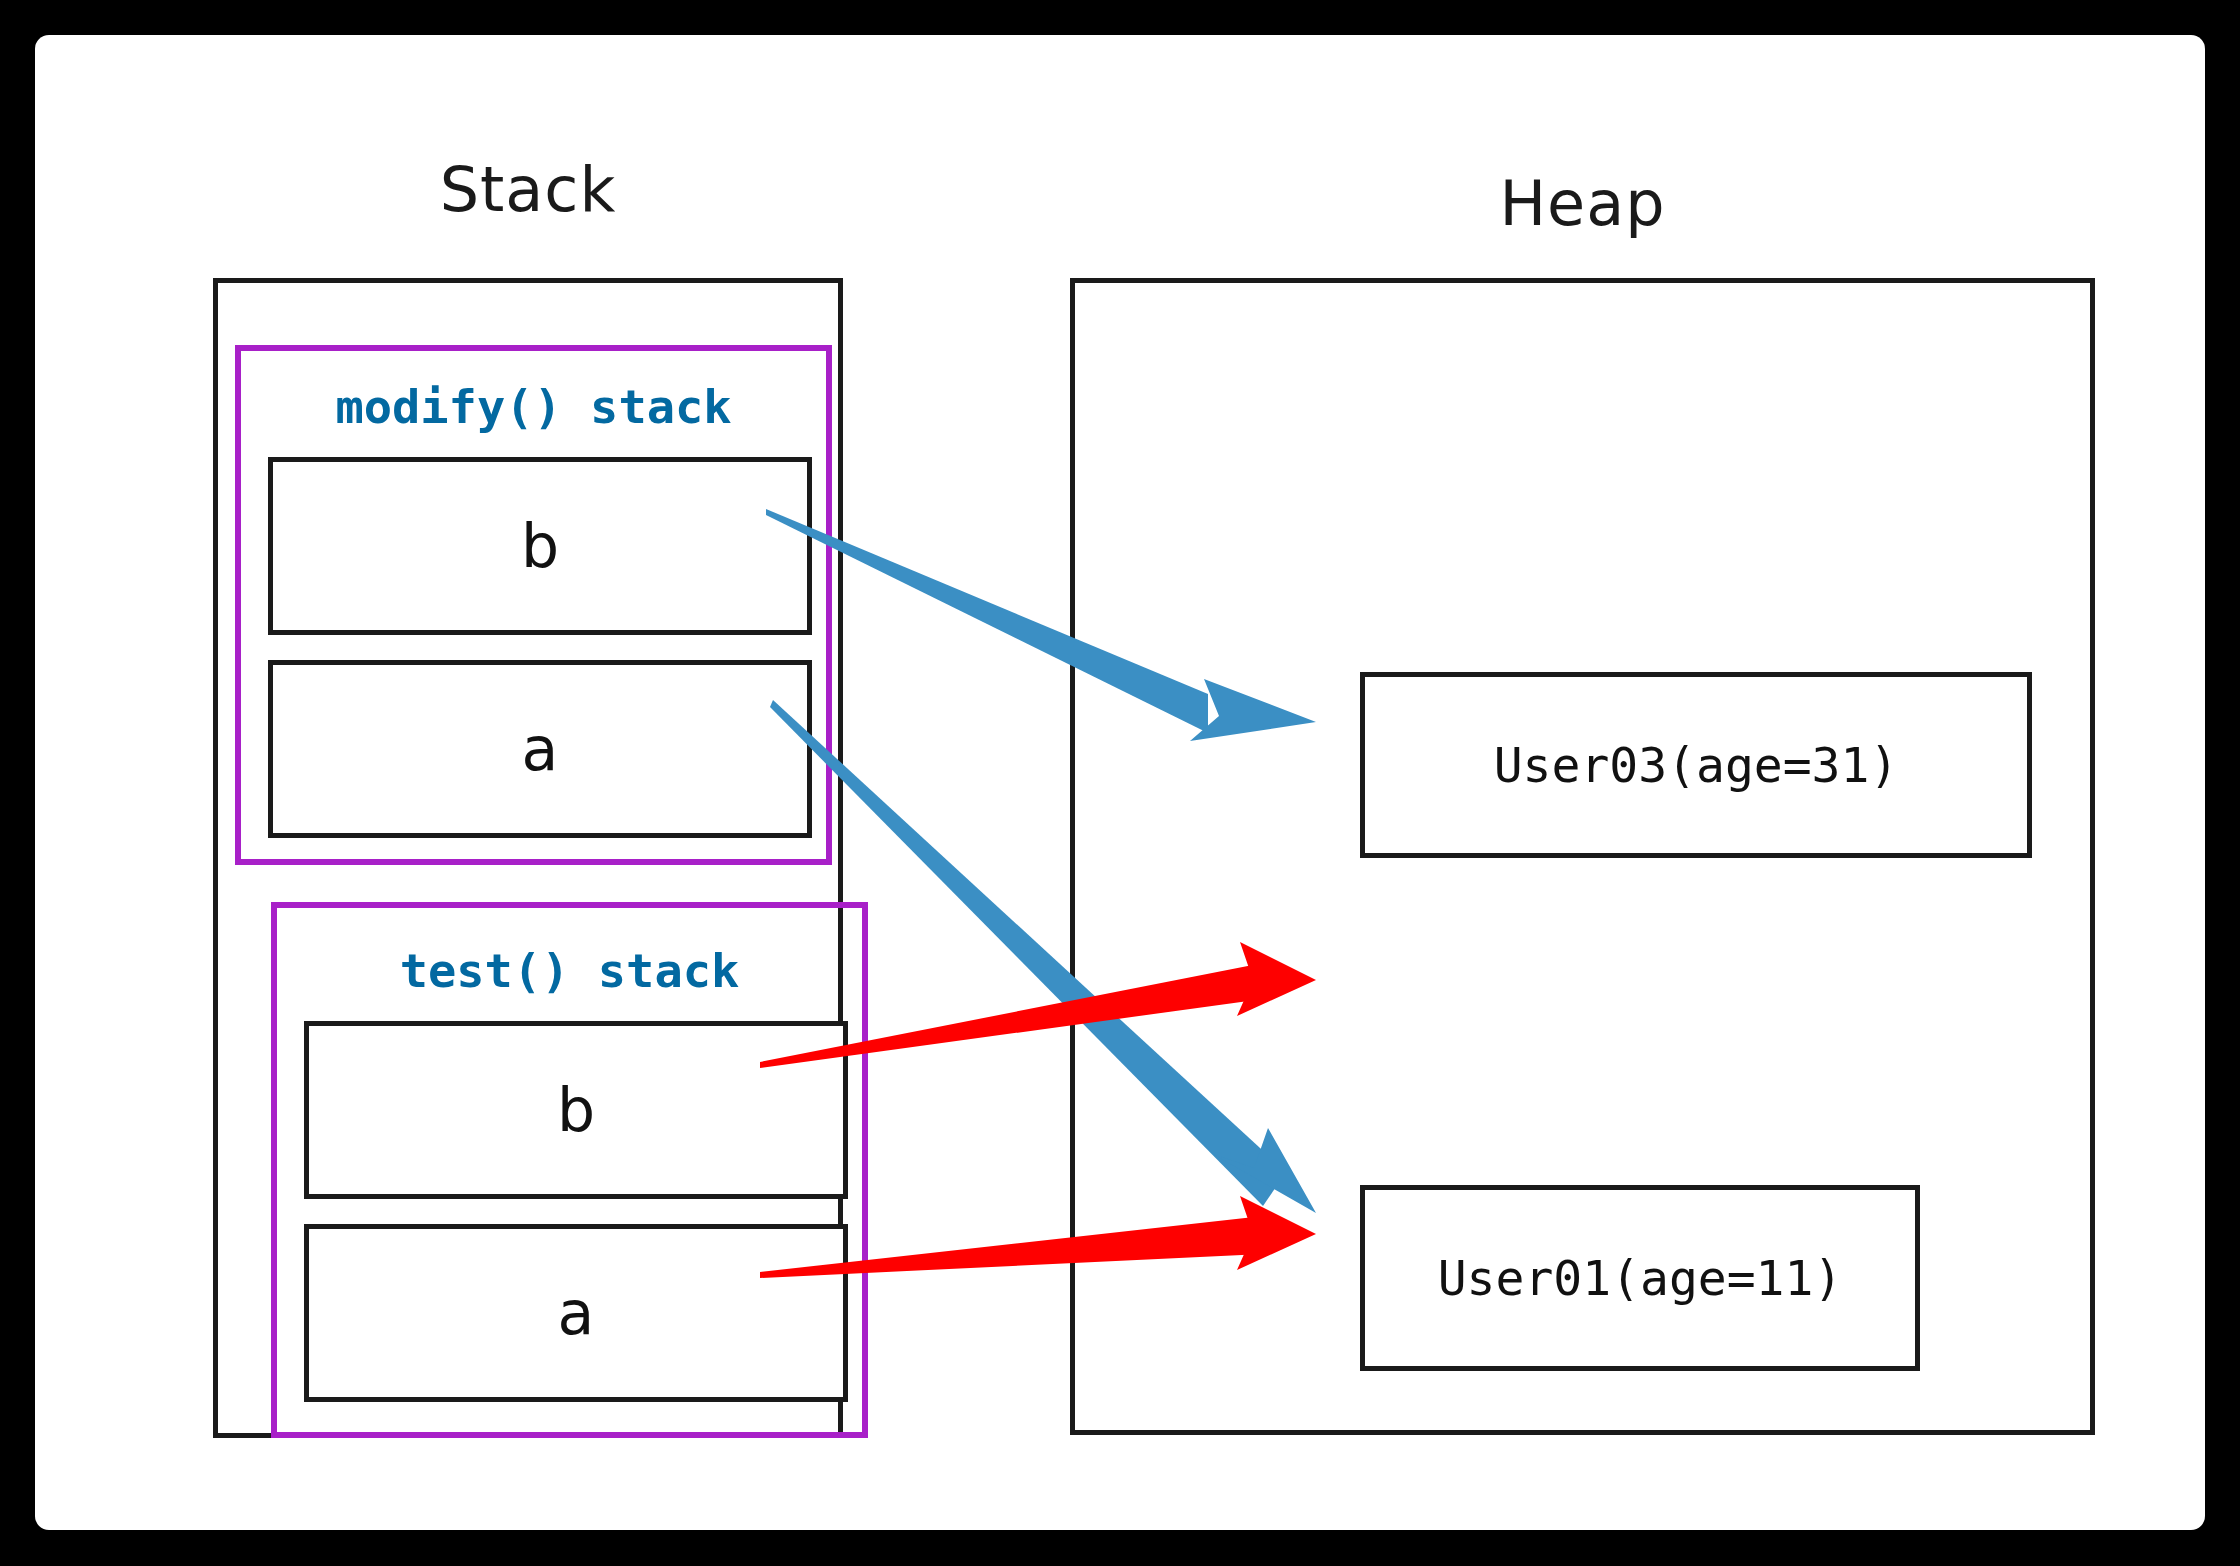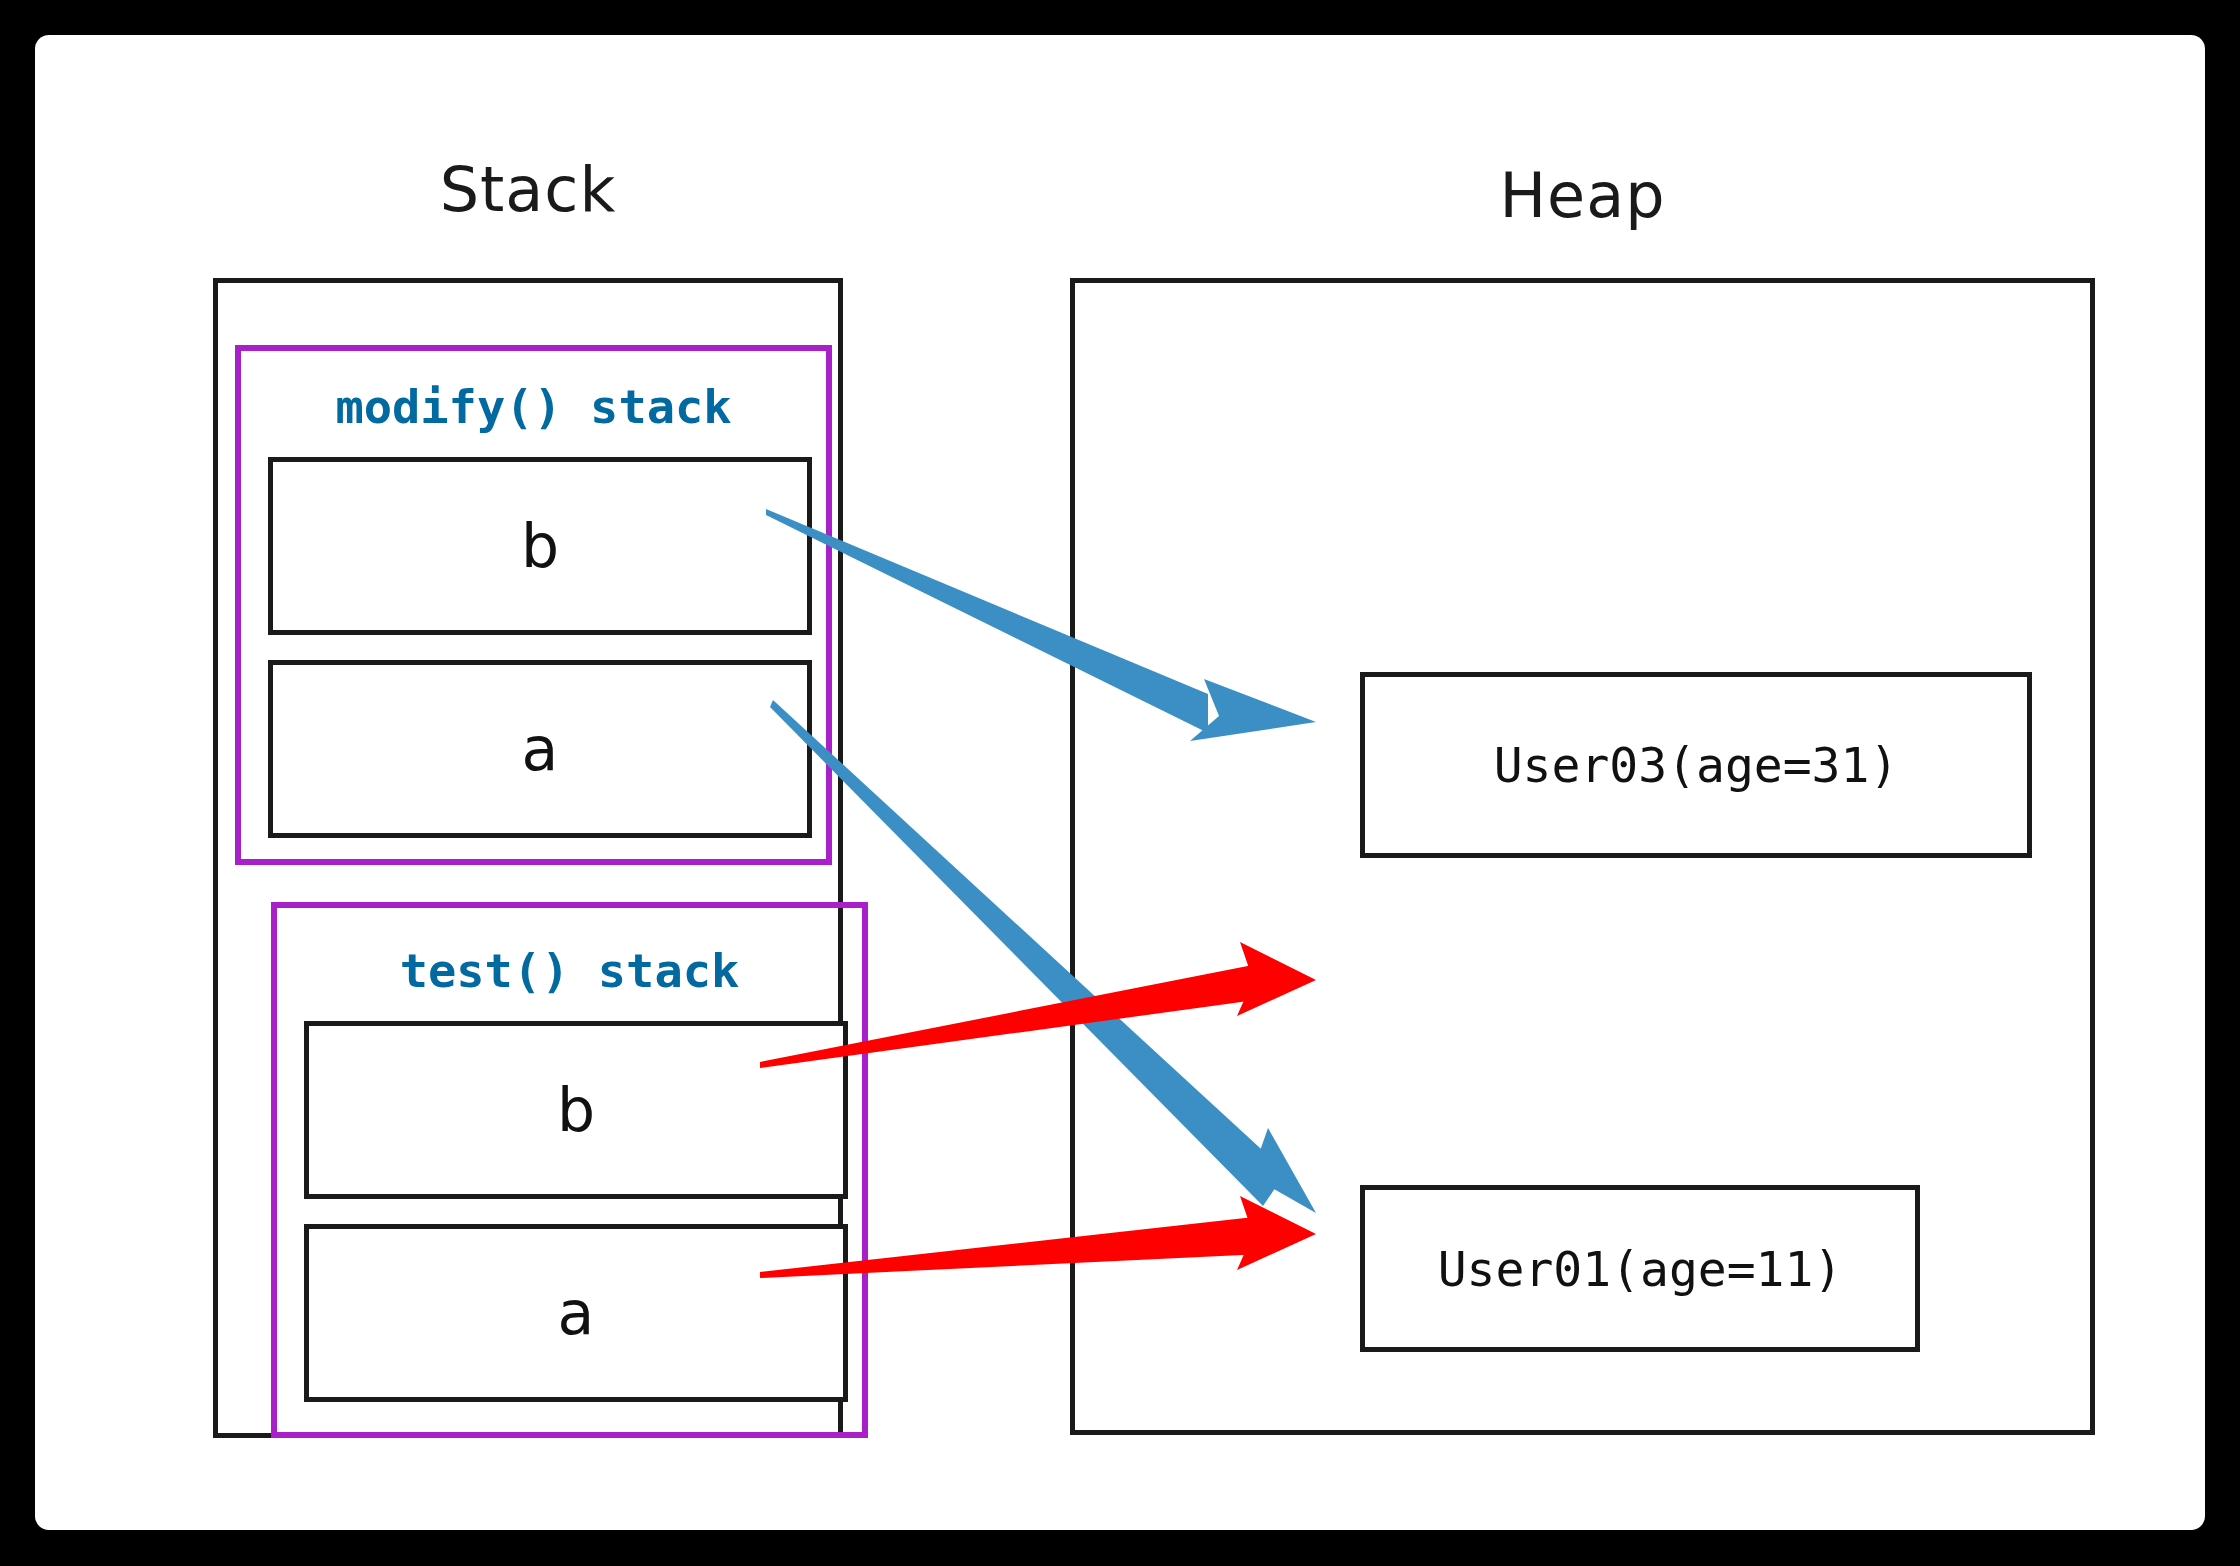--- a/index.html
+++ b/index.html
@@ -38,21 +38,21 @@
     position: absolute;
     font-family: "DejaVu Sans", sans-serif;
     font-size: 62px;
     font-weight: 400;
     color: #1a1a1a;
     letter-spacing: 1px;
     text-align: center;
     white-space: nowrap;
   }
   #stack-title { left: 178px; top: 118px; width: 630px; }
-  #heap-title  { left: 1035px; top: 124px; width: 1025px; }
+  #heap-title  { left: 1035px; top: 132px; width: 1025px; }
 
   
   .region {
     position: absolute;
     border: 5px solid #1a1a1a;
     background: transparent;
     box-sizing: border-box;
   }
   #stack-region { left: 178px; top: 243px; width: 630px;  height: 1160px; }
   #heap-region  { left: 1035px; top: 243px; width: 1025px; height: 1157px; }
@@ -162,21 +162,21 @@
 
     </div>
 
     <div class="region" id="heap-region">
 
       <div class="heap-box" style="left:285px; top:389px; width:672px; height:186px;">
         <span class="heap-label">User03(age=31)</span>
       </div>
 
 
-      <div class="heap-box" style="left:285px; top:902px; width:560px; height:167px;">
+      <div class="heap-box" style="left:285px; top:902px; width:560px; height:186px;">
         <span class="heap-label">User01(age=11)</span>
       </div>
 
     </div>
 
   </div>
 
   <svg id="arrow-layer" viewBox="0 0 2240 1566">
 
     <g>

